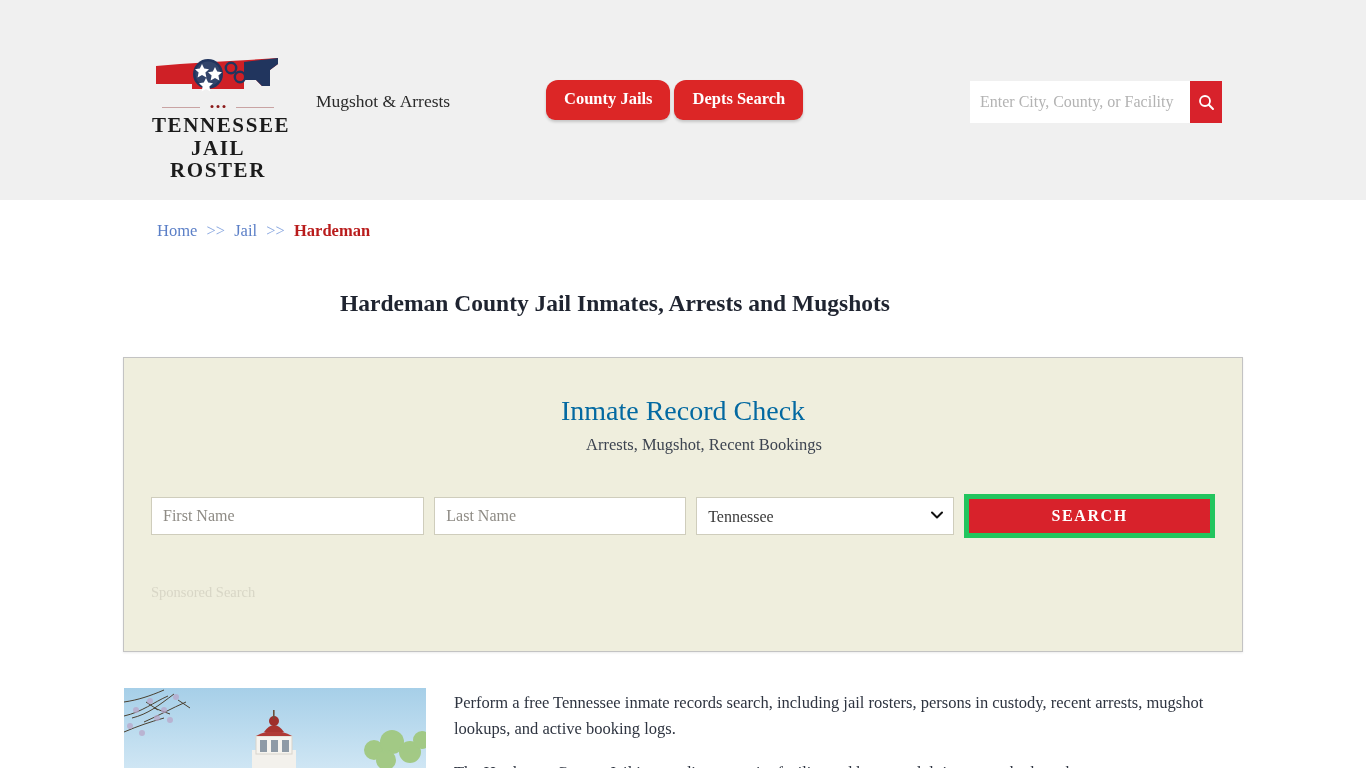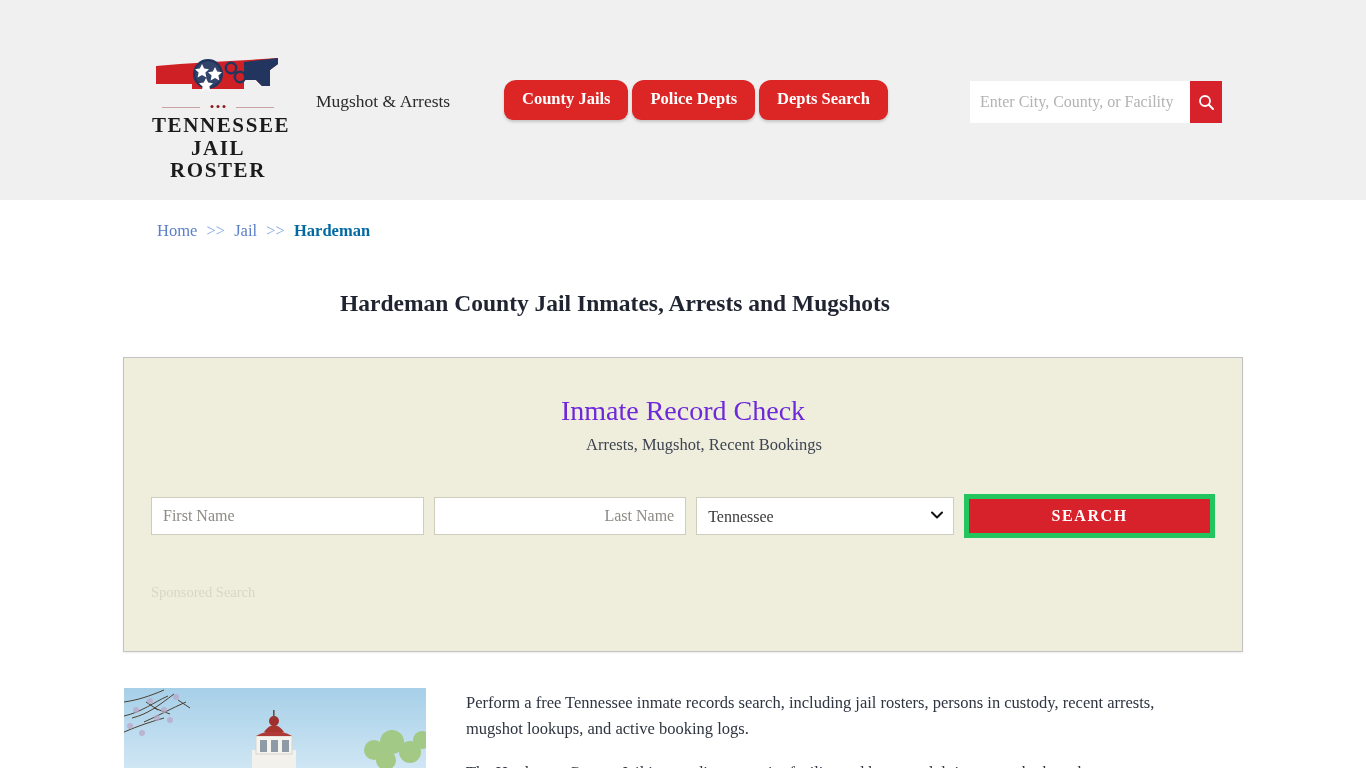--- a/index.html
+++ b/index.html
@@ -62,21 +62,21 @@
     position: absolute;
     left: 316px; top: 91px;
     font-size: 17.5px;
     color: #2b2b2b;
     font-family: "Liberation Serif", serif;
   }
 
   
   .nav {
     position: absolute;
-    left: 504px; top: 80px;
+    left: 546px; top: 80px;
     display: flex;
     align-items: flex-start;
     text-align: right;
   }
   .nav-tab {
     background: #dc2626;
     color: #ffffff;
     font-family: "Liberation Serif", serif;
     font-weight: bold;
     font-size: 16.5px;
@@ -121,21 +121,21 @@
 
   
   .breadcrumb {
     position: absolute;
     left: 157px; top: 221px;
     font-size: 16.5px;
     font-family: "Liberation Serif", serif;
   }
   .crumb-link { color: #5b7fc7; text-decoration: none; cursor: pointer; }
   .crumb-sep  { color: #8aa8e0; margin: 0 5px; }
-  .crumb-cur  { color: #0369a1; font-weight: bold; }
+  .crumb-cur  { color: #b91c1c; font-weight: bold; }
 
   
   .page-title {
     position: absolute;
     top: 274px; left: 0; width: 1230px;
     text-align: center;
     font-size: 23.5px;
     font-weight: bold;
     color: #1f2430;
     font-family: "Liberation Serif", serif;
@@ -147,21 +147,21 @@
     left: 123px; top: 357px;
     width: 1120px; height: 295px;
     background: #efeedd;
     border: 1px solid #c3c3c3;
     box-shadow: 0 1px 2px rgba(0,0,0,0.08);
   }
   .panel-title {
     text-align: center;
     margin-top: 38px;
     font-size: 28px;
-    color: #6d28d9;
+    color: #0369a1;
     font-family: "Liberation Serif", serif;
     font-weight: normal;
     line-height: 1.1;
   }
   .panel-sub {
     text-align: center;
     margin-top: 8px;
     font-size: 16.5px;
     color: #3d4450;
     font-family: "Liberation Serif", serif;
@@ -179,21 +179,21 @@
     border: 1px solid #cfcdbc;
     background: #ffffff;
     font-family: "Liberation Serif", serif;
     font-size: 16px;
     color: #3a3a3a;
     padding: 0 11px;
     outline: none;
   }
   .field::placeholder { color: #8e8b85; }
   .field-first { width: 280px; }
-  .field-last  { width: 258px; margin-left: 10px; text-align: right; }
+  .field-last  { width: 258px; margin-left: 10px; }
   .field-state {
     width: 258px; margin-left: 10px;
     appearance: none;
     background-image: none;
     cursor: pointer;
   }
   .select-wrap { position: relative; margin-left: 10px; }
   .select-wrap .field-state { margin-left: 0; }
   .chev {
     position: absolute; right: 11px; top: 14px;
@@ -230,21 +230,21 @@
   }
   .content-text {
     position: absolute;
     left: 454px; top: 690px;
     width: 756px;
     font-size: 16.5px;
     line-height: 26px;
     color: #2e3440;
     font-family: "Liberation Serif", serif;
   }
-  .content-text p { margin: 0 0 18px 12px; }
+  .content-text p { margin: 0 0 18px 0; }
 </style>
 </head>
 <body>
 
 <div class="header">
   <div class="header-inner">
 
     <div class="logo-block">
       <svg class="logo-mark" viewBox="0 0 132 50">
         <path d="M4 16 L4 34 L40 34 L40 39 L92 39 L92 30 L104 30 L110 36 L118 36 L118 20 L126 14 L126 8 L96 10 L60 12 L28 14 Z" fill="#cf2026"></path>
@@ -266,21 +266,20 @@
           </span>
       </div>
       <div class="logo-text">TENNESSEE</div>
       <div class="logo-text">JAIL ROSTER</div>
     </div>
 
     <div class="tagline">Mugshot &amp; Arrests</div>
 
     <nav class="nav">
       <div class="nav-tab">County Jails</div>
-      <div class="nav-tab">Police Depts</div>
       <div class="nav-tab">Depts Search</div>
     </nav>
 
     <div class="hsearch">
       <input class="hsearch-input" type="text" placeholder="Enter City, County, or Facility" style="">
       <button class="hsearch-btn">
         <svg width="17" height="17" viewBox="0 0 17 17">
           <circle cx="7" cy="7" r="5" fill="none" stroke="#ffffff" stroke-width="1.8"></circle>
           <path d="M10.8 10.8 L15 15" stroke="#ffffff" stroke-width="2" stroke-linecap="round"></path>
         </svg>

